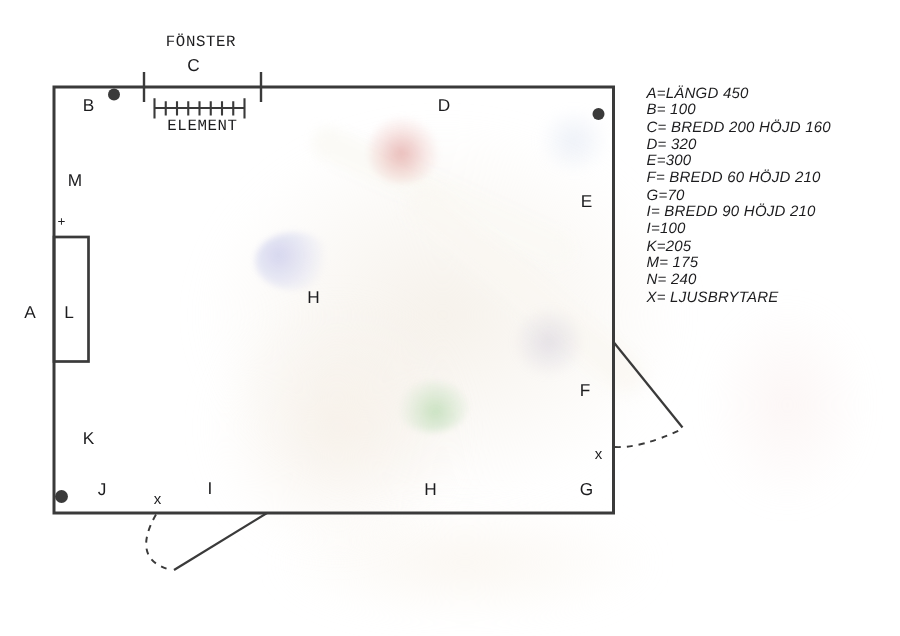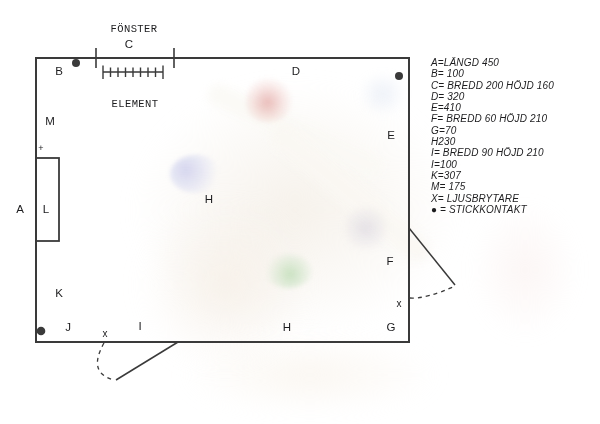--- a/index.html
+++ b/index.html
@@ -85,21 +85,21 @@
   <line x1="409" y1="228" x2="455" y2="285" class="stroke" stroke-width="1.5"></line>
   <path d="M410 298 Q427 299 455 286" class="stroke" stroke-width="1.3" stroke-dasharray="4 4"></path>
 
   <circle cx="76" cy="63" r="4" class="fill"></circle>
   <circle cx="399" cy="76" r="4" class="fill"></circle>
   <circle cx="41" cy="331" r="4.3" class="fill"></circle>
 </svg>
 
 <div class="lbl caption" style="left:134px;top:29px">FÖNSTER</div>
 <div class="lbl" style="left:129px;top:45px">C</div>
-<div class="lbl caption" style="left:135px;top:104px">ELEMENT</div>
+<div class="lbl caption" style="left:135px;top:85px">ELEMENT</div>
 <div class="lbl" style="left:59px;top:72px">B</div>
 <div class="lbl" style="left:296px;top:72px">D</div>
 <div class="lbl" style="left:391px;top:136px">E</div>
 <div class="lbl" style="left:50px;top:122px">M</div>
 <div class="lbl tiny" style="left:41px;top:148px">+</div>
 <div class="lbl" style="left:20px;top:210px">A</div>
 <div class="lbl" style="left:46px;top:210px">L</div>
 <div class="lbl" style="left:209px;top:200px">H</div>
 <div class="lbl" style="left:59px;top:294px">K</div>
 <div class="lbl" style="left:68px;top:328px">J</div>
@@ -108,23 +108,22 @@
 <div class="lbl" style="left:287px;top:328px">H</div>
 <div class="lbl" style="left:391px;top:328px">G</div>
 <div class="lbl" style="left:390px;top:262px">F</div>
 <div class="lbl small" style="left:399px;top:304px">x</div>
 
 <div class="legend">
   <div>A=LÄNGD 450</div>
   <div>B= 100</div>
   <div>C= BREDD 200 HÖJD 160</div>
   <div>D= 320</div>
-  <div>E=410</div>
+  <div>E=300</div>
   <div>F= BREDD 60 HÖJD 210</div>
   <div>G=70</div>
-  <div>H230</div>
   <div>I= BREDD 90 HÖJD 210</div>
   <div>I=100</div>
-  <div>K=307</div>
+  <div>K=205</div>
   <div>M= 175</div>
+  <div>N= 240</div>
   <div>X= LJUSBRYTARE</div>
-  <div>● = STICKKONTAKT</div>
 </div>
 
 </body></html>

